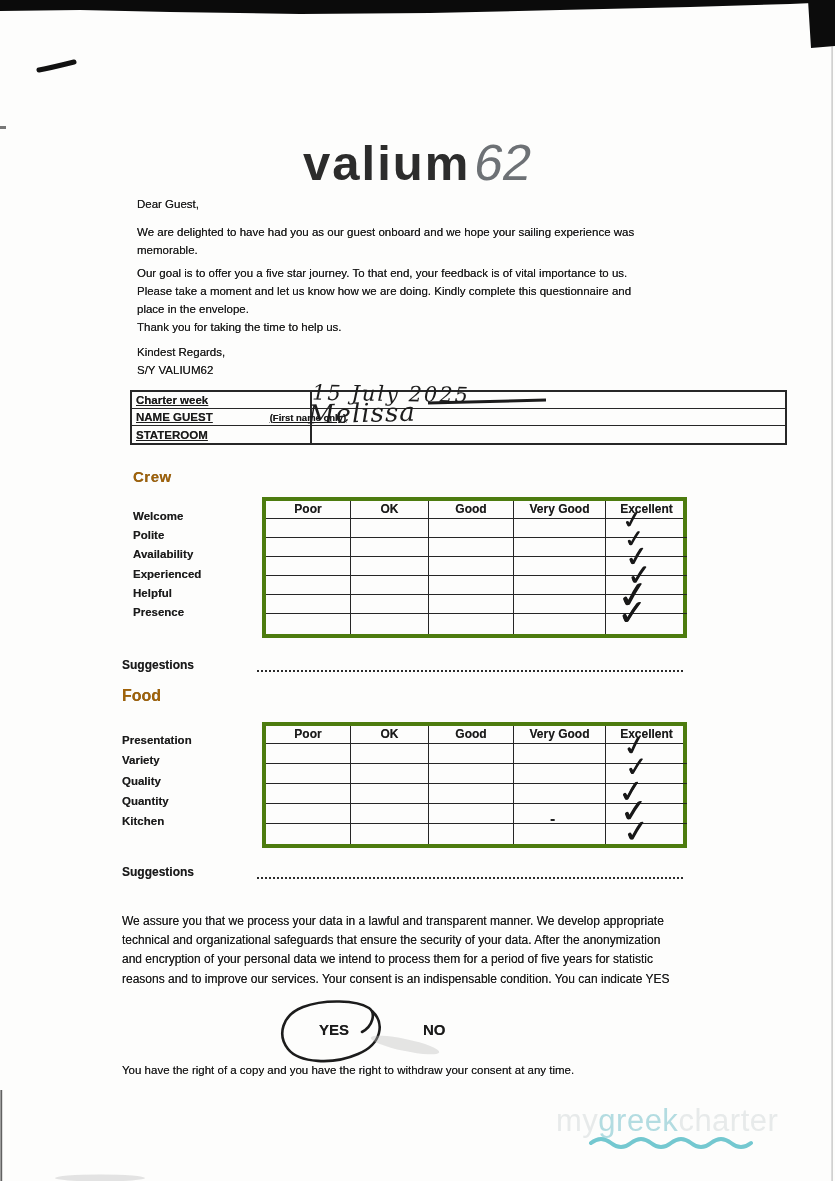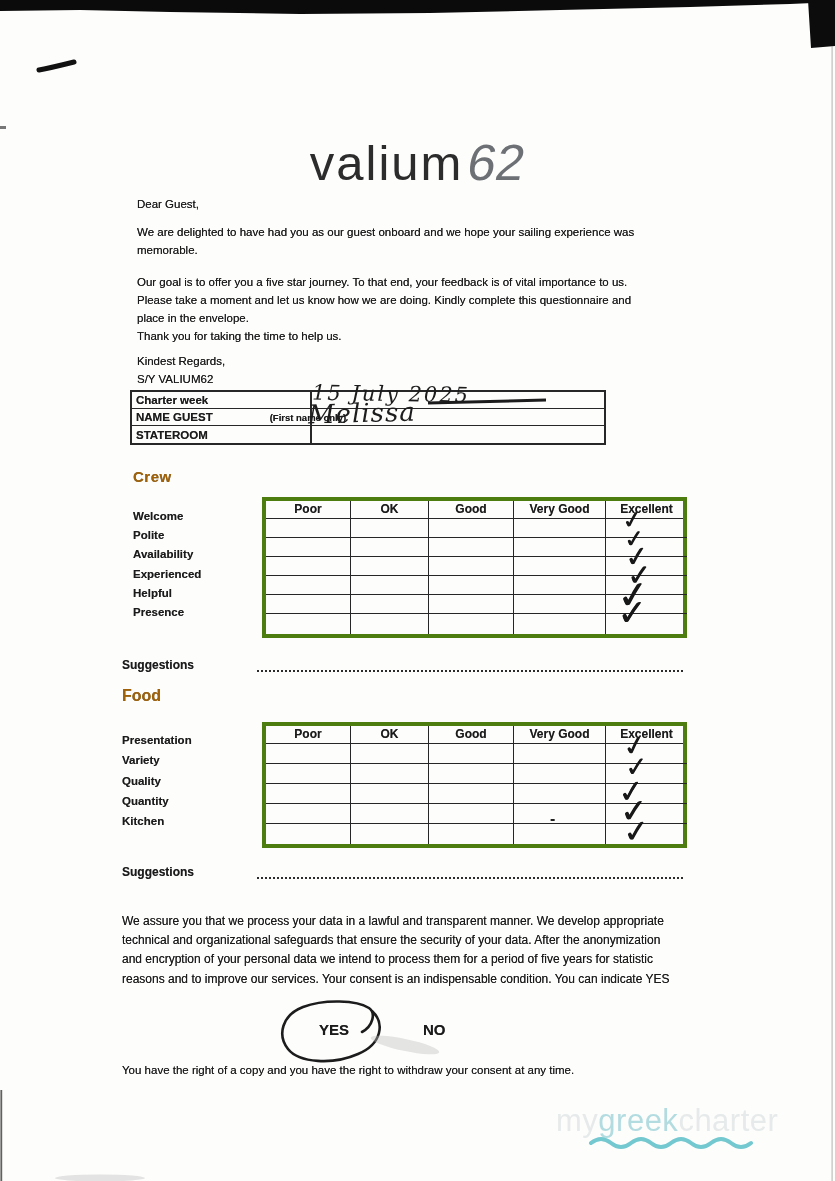--- a/index.html
+++ b/index.html
@@ -10,36 +10,36 @@
     font-family:"Liberation Sans","DejaVu Sans",sans-serif;
     color:#1b1b1b;
     overflow:hidden;
   }
   .abs { position:absolute; }
 
   
   .logo-wrap { left:0; top:133px; width:835px; text-align:center; }
   .logo-brand {
     font-size:49px; letter-spacing:2px; color:#2c2c2c;
-    font-family:"Liberation Sans",sans-serif; font-weight:normal;
+    font-family:"Liberation Sans",sans-serif; font-weight:bold;
   }
   .logo-number {
     font-size:51px; color:#6d7175; display:inline-block;
     transform:skewX(-10deg); margin-left:5px; font-weight:normal;
   }
 
   
   .letter { left:137px; top:195px; width:565px; font-size:11.5px; line-height:18px;
             text-shadow:0 0 .5px rgba(0,0,0,.75); }
   .letter .gap10 { margin-bottom:10px; }
-  .letter .gap5  { margin-bottom:14px; }
+  .letter .gap5  { margin-bottom:5px; }
   .letter .gap7  { margin-top:7px; }
 
   
-  .info-table { left:130px; top:390px; width:476px; border:2px solid #272727; background:transparent; }
+  .info-table { left:130px; top:390px; width:657px; border:2px solid #272727; background:transparent;text-decoration:underline; }
   .info-row { display:flex; border-bottom:1.6px solid #272727; height:17px; align-items:center; }
   .info-row:last-child { border-bottom:none; }
   .info-label { width:180px; height:100%; border-right:2px solid #272727; font-weight:bold;
                 font-size:11.5px; padding:0 4px; display:flex; align-items:center; white-space:nowrap;
                 text-shadow:0 0 .4px rgba(0,0,0,.6); }
   .info-label .note { font-size:9.5px; margin-left:19px;padding-left:38px; }
   .info-value { flex:1; height:100%; }
 
   .hand { font-family:"DejaVu Serif",serif; font-style:italic; color:#1d1d1d; white-space:nowrap; }
   .hand-date { left:312px; top:382px; font-size:21px; transform:rotate(1deg); letter-spacing:2px; }

